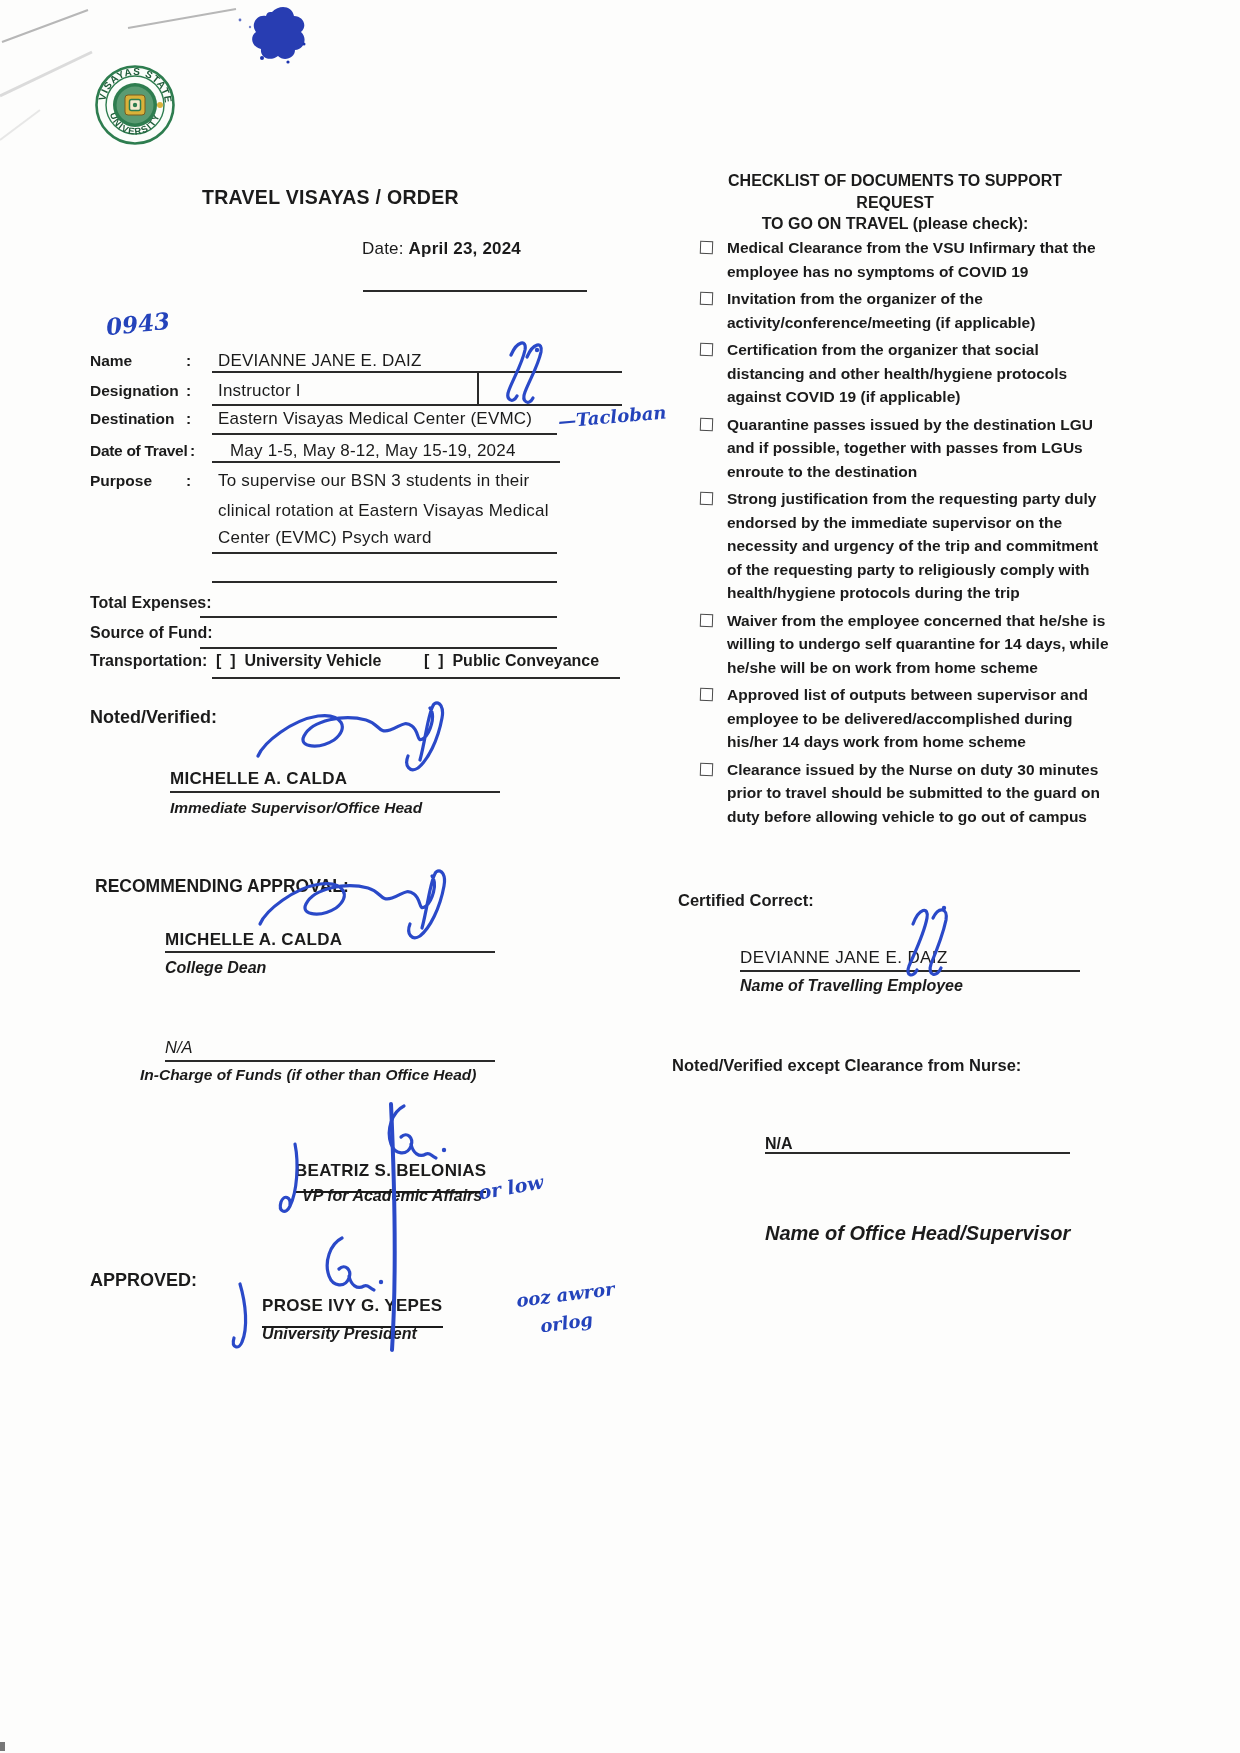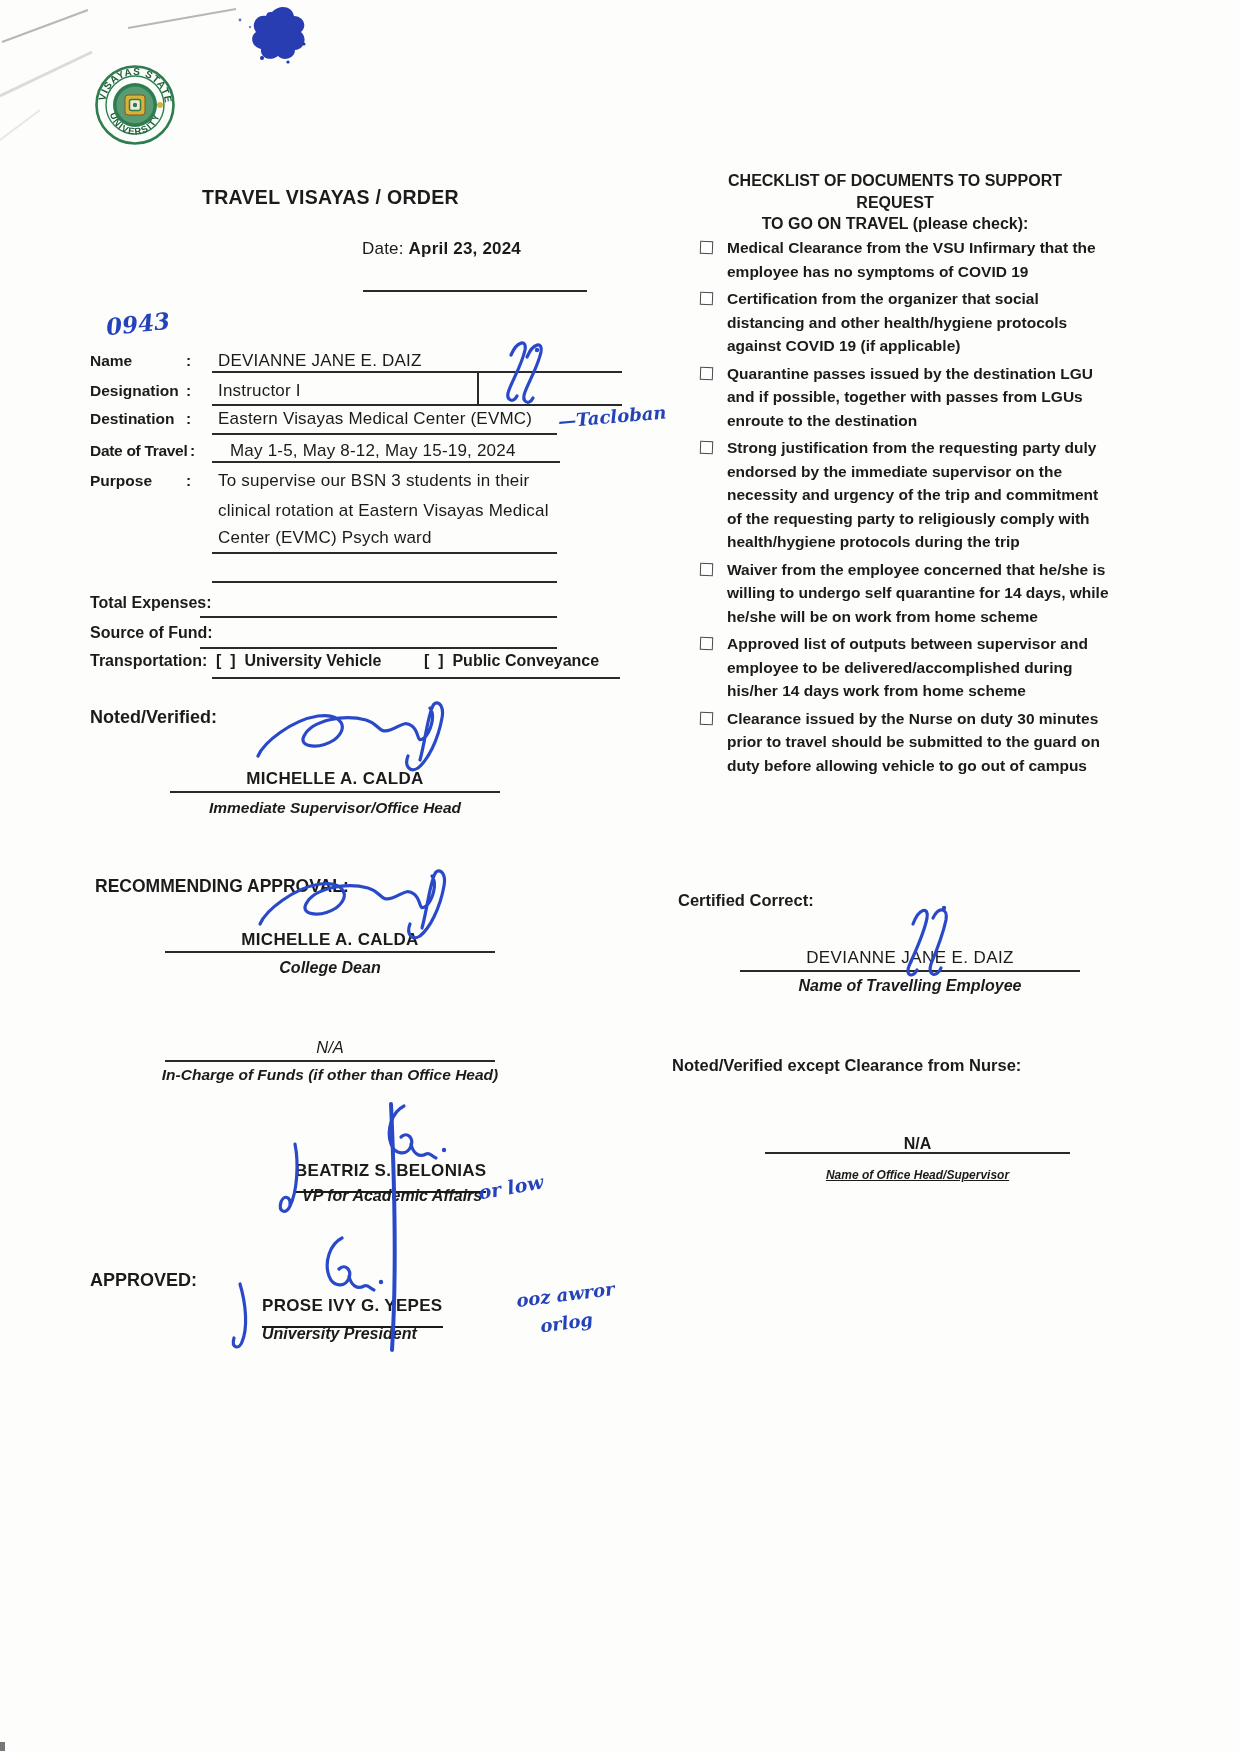--- a/index.html
+++ b/index.html
@@ -5,21 +5,21 @@
   html,body{margin:0;padding:0;background:#ffffff;}
   .page{position:relative;width:1240px;height:1753px;background:#fdfdfc;
         font-family:"Liberation Sans",sans-serif;color:#1b1b1b;overflow:hidden;}
   .abs{position:absolute;}
   .rule{position:absolute;background:#2a2a2a;height:2px;}
   .vrule{position:absolute;background:#2a2a2a;width:2px;}
   .lbl{font-weight:bold;font-size:15.5px;white-space:nowrap;}
   .val{font-size:17px;white-space:nowrap;letter-spacing:.2px;}
   .bold{font-weight:bold;}
   .ital{font-style:italic;}
-  .ctr{text-align:center;}
+  .ctr{}
   .nm{font-weight:bold;font-size:17px;letter-spacing:.3px;white-space:nowrap;}
   .role{font-weight:bold;font-style:italic;font-size:15.5px;white-space:nowrap;}
   .hand{font-family:"DejaVu Serif",serif;font-style:italic;color:#2443bb;white-space:nowrap;}
   .hdr{width:340px;text-align:center;}
   .hdr .uni{font-weight:bold;font-size:17.5px;letter-spacing:.2px;}
   .hdr .addr{font-size:15.5px;line-height:21px;}
   .title{font-weight:bold;font-size:19.5px;letter-spacing:.3px;white-space:nowrap;}
   .ckhead{width:410px;text-align:center;font-weight:bold;font-size:16px;line-height:21.5px;}
   .ckitem{display:flex;gap:14px;margin-bottom:4px;}
   .ckbox{display:inline-block;width:11px;height:11px;border:1.6px solid #4a4a4a;
@@ -134,20 +134,24 @@
     <div>TO GO ON TRAVEL (please check):</div>
   </div>
 
   <div class="abs" style="left:700px;top:236px;width:416px;">
     <div class="ckitem">
       <span class="ckbox"></span>
       <span class="cktext">Medical Clearance from the VSU Infirmary that the employee has no symptoms of COVID 19</span>
     </div>
     <div class="ckitem">
       <span class="ckbox"></span>
+      <span class="cktext">Invitation from the organizer of the activity/conference/meeting (if applicable)</span>
+    </div>
+    <div class="ckitem">
+      <span class="ckbox"></span>
       <span class="cktext">Certification from the organizer that social distancing and other health/hygiene protocols against COVID 19 (if applicable)</span>
     </div>
     <div class="ckitem">
       <span class="ckbox"></span>
       <span class="cktext">Quarantine passes issued by the destination LGU and if possible, together with passes from LGUs enroute to the destination</span>
     </div>
     <div class="ckitem">
       <span class="ckbox"></span>
       <span class="cktext">Strong justification from the requesting party duly endorsed by the immediate supervisor on the necessity and urgency of the trip and commitment of the requesting party to religiously comply with health/hygiene protocols during the trip</span>
     </div>
@@ -166,21 +170,21 @@
   </div>
 
   <div class="abs bold" style="left:678px;top:891px;font-size:16.5px;">Certified Correct:</div>
   <div class="abs ctr" style="left:740px;top:948px;width:340px;font-size:17px;letter-spacing:.4px;white-space:nowrap;">DEVIANNE JANE E. DAIZ</div>
   <div class="rule" style="left:740px;top:970px;width:340px;"></div>
   <div class="abs role ctr" style="left:740px;top:977px;width:340px;font-size:16px;">Name of Travelling Employee</div>
 
   <div class="abs bold" style="left:672px;top:1056px;font-size:16.5px;">Noted/Verified except Clearance from Nurse:</div>
   <div class="abs bold ctr" style="left:765px;top:1135px;width:305px;font-size:16px;">N/A</div>
   <div class="rule" style="left:765px;top:1152px;width:305px;"></div>
-  <div class="abs role ctr" style="left:765px;top:1168px;width:305px;font-size:12px;text-decoration:underline;">Name of Office Head/Supervisor</div>
+  <div class="abs role ctr" style="left:765px;top:1222px;width:305px;font-size:20px;">Name of Office Head/Supervisor</div>
 
   <svg class="ink-svg" width="1240" height="1753" viewBox="0 0 1240 1753">
 
     <g stroke="#9a9a9a" stroke-width="2" opacity="0.7">
       <line x1="2" y1="42" x2="88" y2="10"></line>
       <line x1="128" y1="28" x2="236" y2="9"></line>
     </g>
     <line x1="0" y1="96" x2="92" y2="52" stroke="#c6c6c6" stroke-width="3" opacity="0.6"></line>
     <line x1="0" y1="140" x2="40" y2="110" stroke="#d2d2d2" stroke-width="2" opacity="0.5"></line>
     <rect x="0" y="1742" width="5" height="9" fill="#555" opacity="0.8"></rect>

